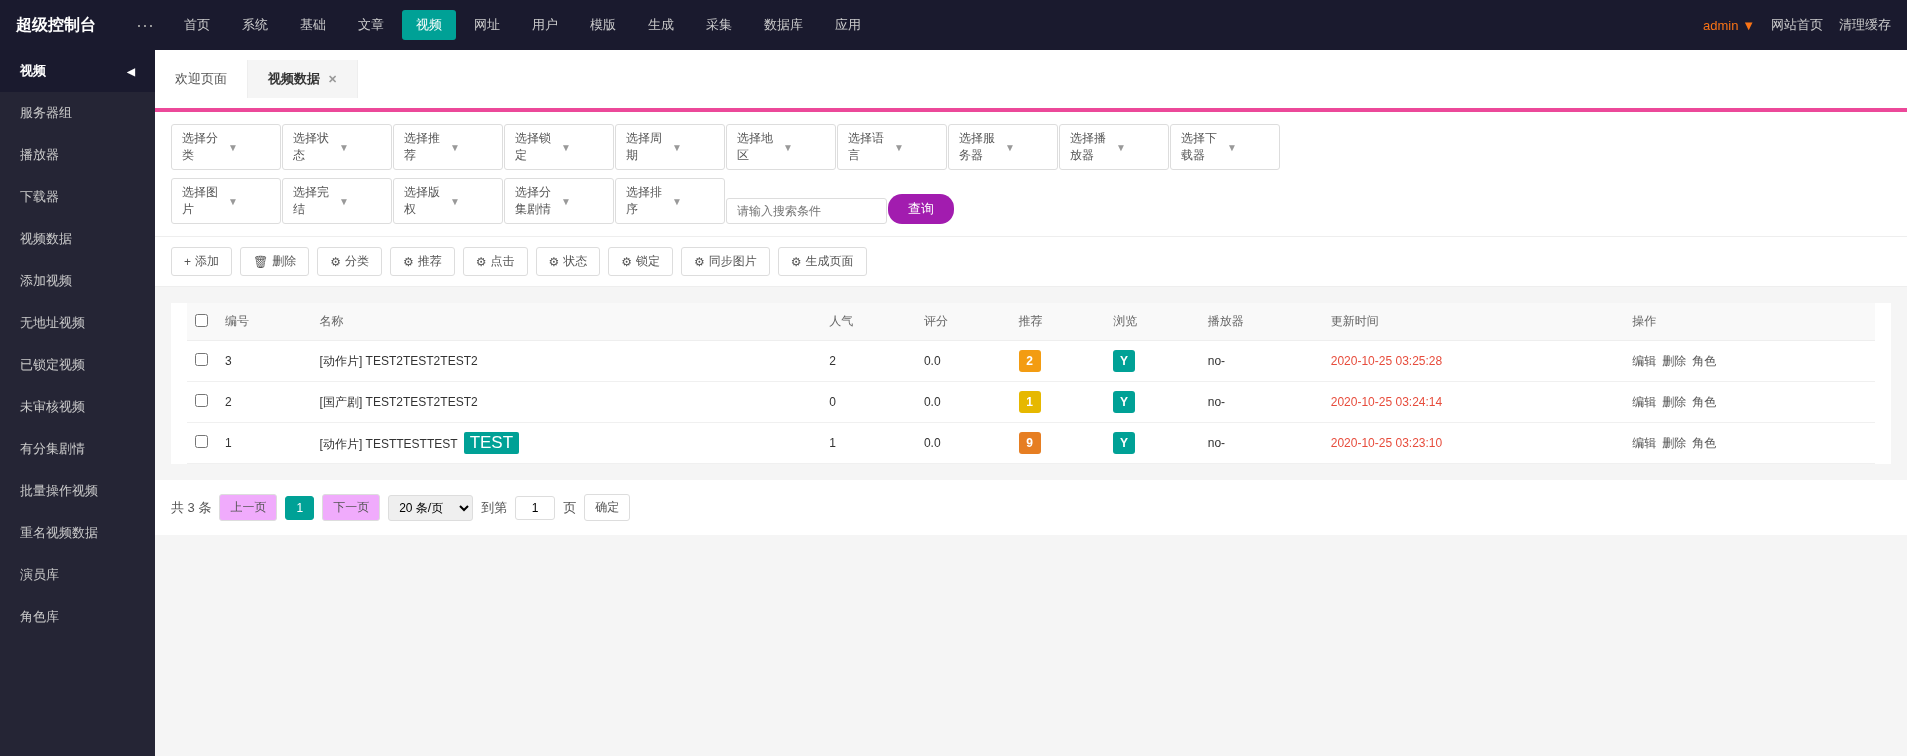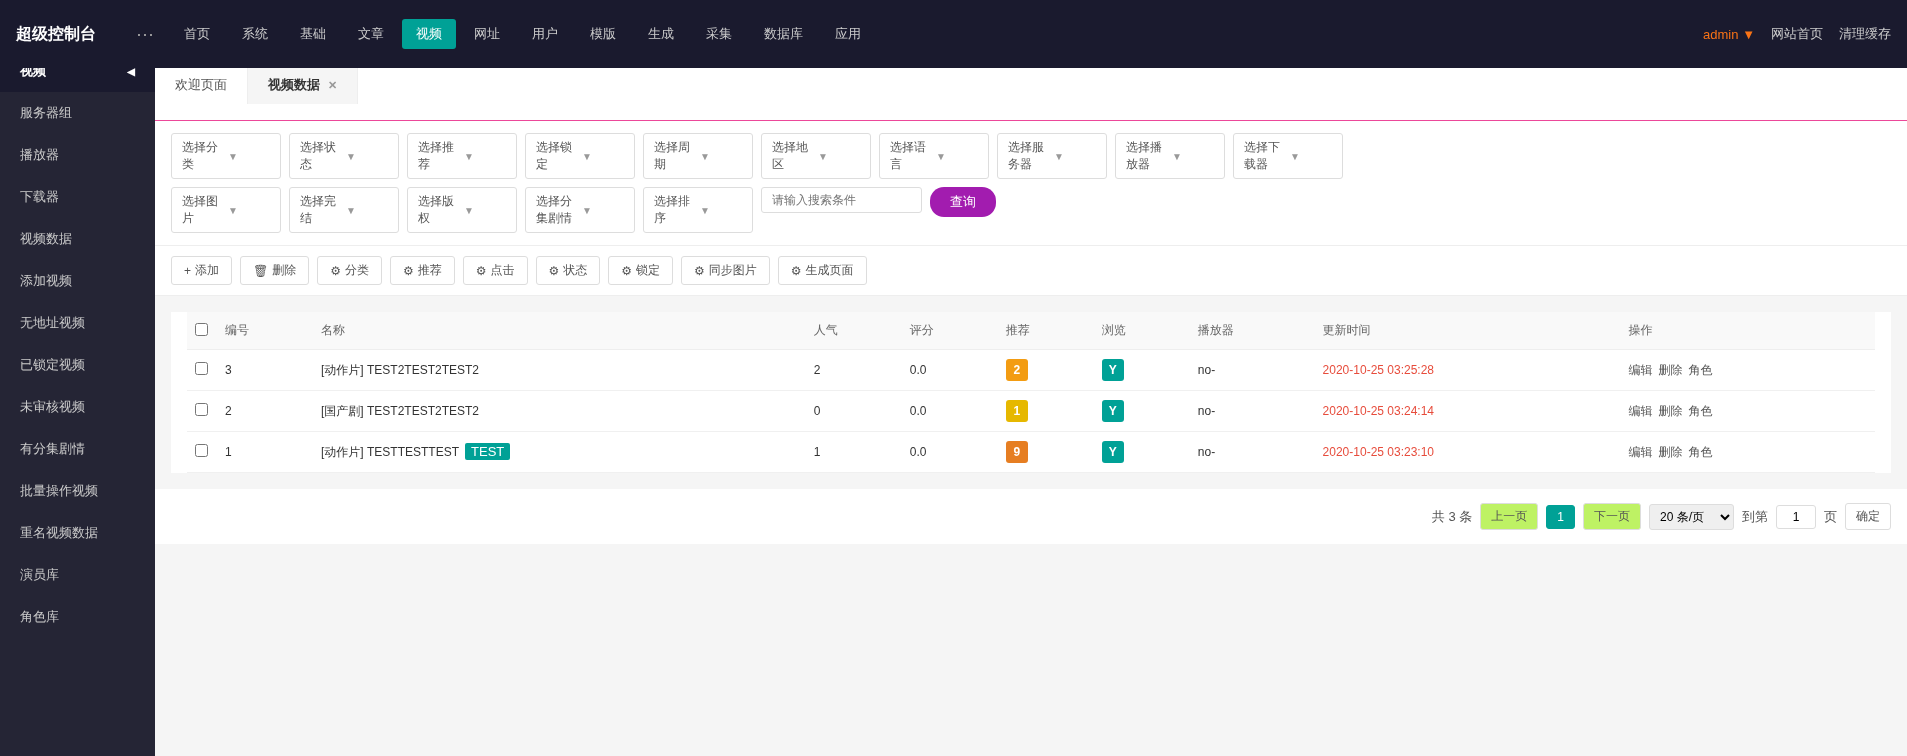--- a/index.html
+++ b/index.html
@@ -1,21 +1,21 @@
 <!DOCTYPE html>
 <html><head>
   <meta charset="utf-8">
   <style>
     * { box-sizing: border-box; margin: 0; padding: 0; }
     body { font-family: "Microsoft YaHei", Arial, sans-serif; font-size: 13px; background: #f0f0f0; color: #333; }
 
     
     .top-nav {
       display: flex; align-items: center; background: #1a1a2e; color: #fff;
-      height: 68px; padding: 0 16px; position: fixed; top: 0; left: 0; right: 0; z-index: 100;
+      height: 50px; padding: 0 16px; position: fixed; top: 0; left: 0; right: 0; z-index: 100;
     }
     .top-nav .logo { font-size: 16px; font-weight: bold; color: #fff; margin-right: 40px; white-space: nowrap; }
     .top-nav .more-dots { color: #aaa; margin-right: 16px; font-size: 18px; cursor: pointer; }
     .top-nav .nav-items { display: flex; flex: 1; gap: 4px; }
     .top-nav .nav-item {
       padding: 6px 14px; color: #ccc; cursor: pointer; border-radius: 3px; white-space: nowrap;
     }
     .top-nav .nav-item.active { background: #00a196; color: #fff; }
     .top-nav .nav-right { display: flex; align-items: center; gap: 16px; white-space: nowrap; }
     .top-nav .nav-right a { color: #ccc; cursor: pointer; text-decoration: none; }
@@ -33,34 +33,34 @@
     .sidebar-item.section-header { color: #fff; font-weight: bold; background: #1a1a2e; }
     .sidebar-arrow { font-size: 10px; }
 
     
     .main-content {
       margin-top: 50px; margin-left: 155px; padding: 0; background: #f5f5f5; min-height: calc(100vh - 50px);
     }
 
     
     .tabs-bar {
-      background: #fff; display: flex; align-items: center; border-bottom: 1px solid #ec4899; padding: 16px 0;
+      background: #fff; display: flex; align-items: center; border-bottom: 4px solid #ec4899; padding: 10px 0;
     }
     .tab-item {
       padding: 10px 20px; cursor: pointer; border-right: 1px solid #eee; color: #555; white-space: nowrap;
       display: flex; align-items: center; gap: 8px;
     }
     .tab-item.active { background: #f5f5f5; color: #333; font-weight: bold; }
     .tab-close { color: #999; font-size: 11px; cursor: pointer; }
 
     
     .filter-area {
       background: #fff; padding: 12px 16px; border-bottom: 1px solid #eee;
     }
-    .filter-row { display: flex; align-items: flex-start; gap: 8px; margin-bottom: 8px; flex-wrap: wrap; }
+    .filter-row { display: flex; align-items: flex-end; gap: 1px; margin-bottom: 8px; flex-wrap: wrap; }
     .filter-row:last-child { margin-bottom: 0; }
     .filter-select {
       border: 1px solid #ddd; border-radius: 3px; padding: 5px 10px; background: #fff;
       cursor: pointer; display: flex; align-items: center; gap: 4px; font-size: 12px; color: #555; min-width: 110px;
     }
     .filter-select span { flex: 1; }
     .filter-select .arrow { color: #999; font-size: 10px; }
     .search-input {
       border: 1px solid #ddd; border-radius: 3px; padding: 5px 10px; font-size: 12px; width: 161px; color: #555;
     }
@@ -93,32 +93,32 @@
     .action-link { color: #555; cursor: pointer; margin-right: 6px; }
     .badge {
       display: inline-block; min-width: 22px; height: 22px; border-radius: 3px; text-align: center;
       line-height: 22px; font-size: 12px; color: #fff; font-weight: bold;
     }
     .badge-orange { background: #f39c12; }
     .badge-yellow { background: #e6b800; }
     .badge-teal { background: #00a196; }
     .badge-9 { background: #e67e22; }
     .tag-test {
-      display: inline-block; background: #00a196; color: #fff; font-size: 13px; padding: 1px 6px;
+      display: inline-block; background: #00a196; color: #fff; font-size: 17px; padding: 1px 6px;
       border-radius: 2px; margin-left: 6px;
     }
     .time-link { color: #e74c3c; cursor: pointer; }
 
     
     .pagination {
-      background: #fff; padding: 14px 16px; display: flex; align-items: center; justify-content: flex-end; gap: 8px;
+      background: #fff; padding: 14px 16px; display: flex; align-items: center; justify-content: flex-start; gap: 8px;
     }
     .page-info { color: #555; font-size: 13px; }
     .page-btn {
-      border: 1px solid #ddd; background: #bef264; border-radius: 3px; padding: 4px 10px;
+      border: 1px solid #ddd; background: #f0abfc; border-radius: 3px; padding: 4px 10px;
       cursor: pointer; font-size: 12px; color: #555;
     }
     .page-btn.active { background: #00a196; color: #fff; border-color: #00a196; }
     .page-input {
       border: 1px solid #ddd; border-radius: 3px; padding: 4px 6px; width: 40px; text-align: center; font-size: 12px;
     }
     .confirm-btn {
       border: 1px solid #ddd; background: #fff; border-radius: 3px; padding: 4px 10px;
       cursor: pointer; font-size: 12px; color: #555;
     }

